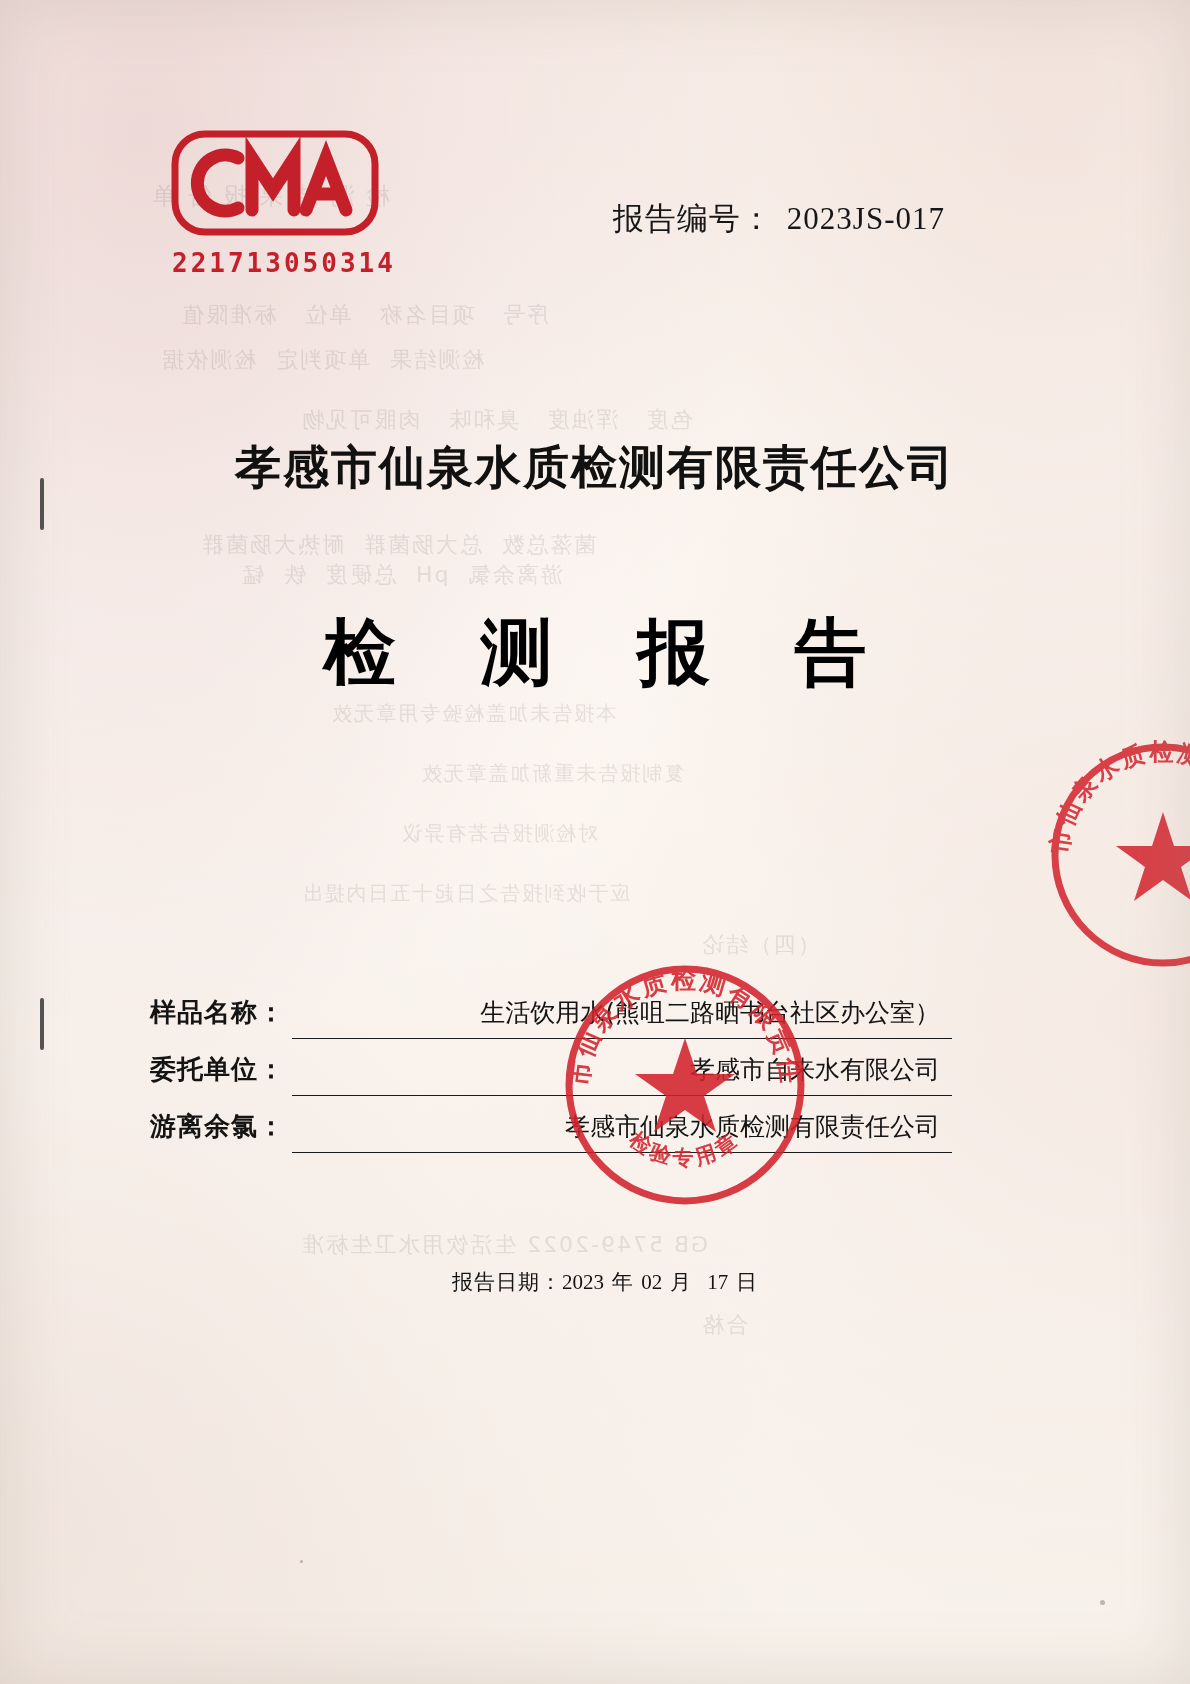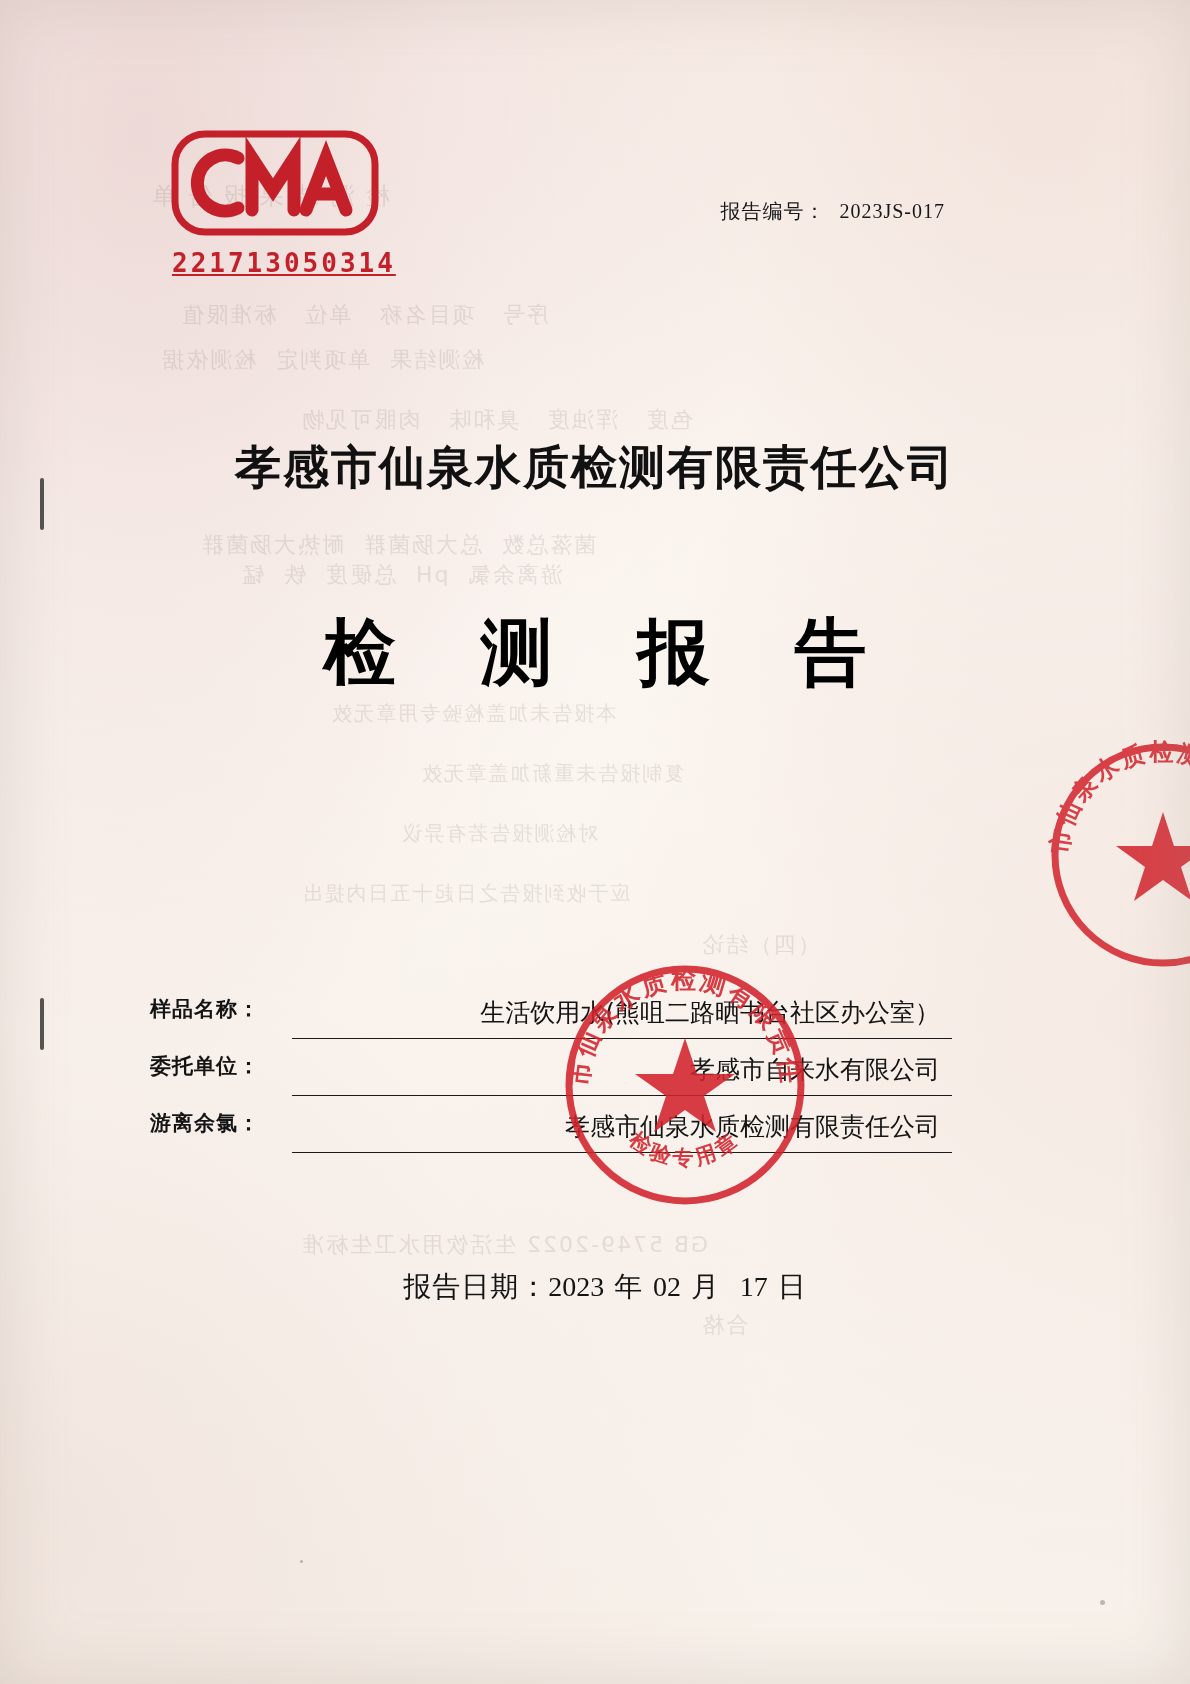--- a/index.html
+++ b/index.html
@@ -57,28 +57,27 @@
   }
   .ma-code {
     position: absolute;
     left: 172px;
     top: 248px;
     font-family: "DejaVu Sans Mono", monospace;
     font-size: 26px;
     letter-spacing: 3px;
     color: #c3202a;
     font-weight: 600;
-    text-decoration: underline;
   }
 
   .report-no {
     position: absolute;
     right: 245px;
     top: 198px;
-    font-size: 20px;
+    font-size: 31px;
     letter-spacing: 1px;
     white-space: nowrap;
     color: #17171a;
   }
   .report-no .val {
     font-family: "Liberation Serif", serif;
     margin-left: 14px;
   }
 
   .company {
@@ -116,21 +115,21 @@
     width: 790px;
   }
   .field-row {
     position: relative;
     height: 57px;
     display: flex;
     align-items: flex-start;
   }
   .field-label {
     width: 142px;
-    font-size: 21px;
+    font-size: 26px;
     font-family: "DejaVu Sans", sans-serif;
     font-weight: bold;
     letter-spacing: 1px;
     color: #141414;
     flex: none;
     white-space: nowrap;
   }
   .field-value-wrap {
     position: relative;
     flex: 1;
@@ -154,21 +153,21 @@
     bottom: 13px;
     border-bottom: 1.6px solid #1a1a1a;
   }
 
   .report-date {
     position: absolute;
     left: 0;
     right: 0;
     top: 1268px;
     text-align: center;
-    font-size: 28px;
+    font-size: 21px;
     font-family: "DejaVu Sans", sans-serif;
     letter-spacing: 1px;
     color: #141414;
     padding-left: 20px;
   }
   .report-date .num {
     font-family: "Liberation Serif", serif;
     letter-spacing: 0;
   }
 

